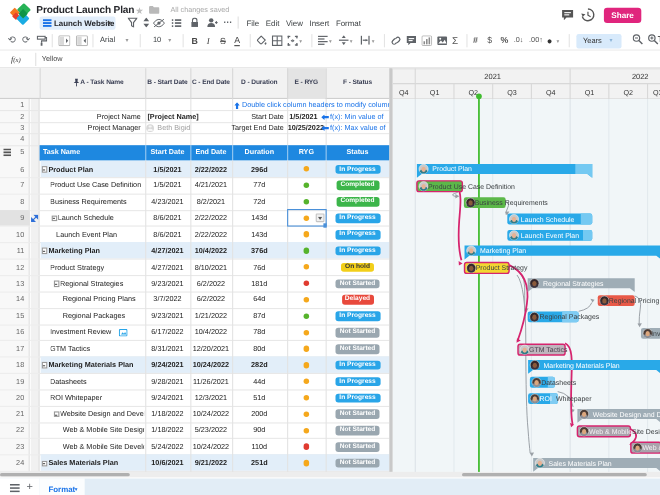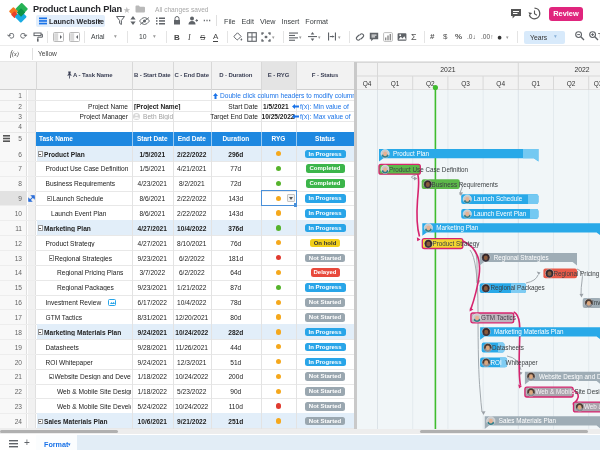--- a/index.html
+++ b/index.html
@@ -33,21 +33,21 @@
 <svg class="abs" style="left:510px;top:8px" width="12" height="11" viewBox="0 0 12 11">
 <path d="M1 1 h10 v7 h-6 l-2.4 2.4 v-2.4 h-1.6 z" fill="#555"></path>
       <rect x="3" y="3" width="6" height="1" fill="#fff"></rect>
       <rect x="3" y="5" width="4.5" height="1" fill="#fff"></rect>
     </svg>
 <svg class="abs" style="left:528px;top:7px" width="13" height="13" viewBox="0 0 13 13">
 <path d="M6.5 1.2 a5.3 5.3 0 1 1 -5.1 6.8" fill="none" stroke="#555" stroke-width="1.3"></path>
 <path d="M0.4 5.2 l1.4 3 l2.4-2.2 z" fill="#555"></path>
 <path d="M6.5 3.6 v3.2 l2.4 1.4" fill="none" stroke="#555" stroke-width="1.1"></path>
     </svg>
-<div class="abs" style="left:549px;top:6.5px;width:34px;height:14px;background:#e0257d;border-radius:3px;color:#fff;font-size:7.4px;font-weight:bold;text-align:center;line-height:14px;">Review</div>
+<div class="abs" style="left:549px;top:6.5px;width:34px;height:14px;background:#e0257d;border-radius:3px;color:#fff;font-size:7.4px;font-weight:bold;text-align:center;line-height:14px;">Share</div>
 <div class="abs" style="left:36px;top:14.5px;width:69px;height:12.5px;background:#e2eefb;border-radius:2px;"></div>
 <svg class="abs" style="left:39px;top:17px" width="8" height="8" viewBox="0 0 8 8">
 <rect x="0" y="0.5" width="8" height="1.7" fill="#1a73e8"></rect>
       <rect x="0" y="3.1" width="8" height="1.7" fill="#1a73e8"></rect>
       <rect x="0" y="5.7" width="8" height="1.7" fill="#1a73e8"></rect>
     </svg>
 <div class="abs" style="left:49px;top:17px;font-size:7.2px;font-weight:bold;color:#26272b;">Launch Website</div>
 <div class="abs" style="left:98px;top:16.5px;font-size:6px;color:#444;">▾</div>
 <svg class="abs" style="left:116px;top:16px" width="9" height="9" viewBox="0 0 9 9">
       <path d="M0.5 0.5 h8 l-3.1 4 v4 l-1.8-1.2 v-2.8 z" fill="none" stroke="#5f6368" stroke-width="1"></path>

